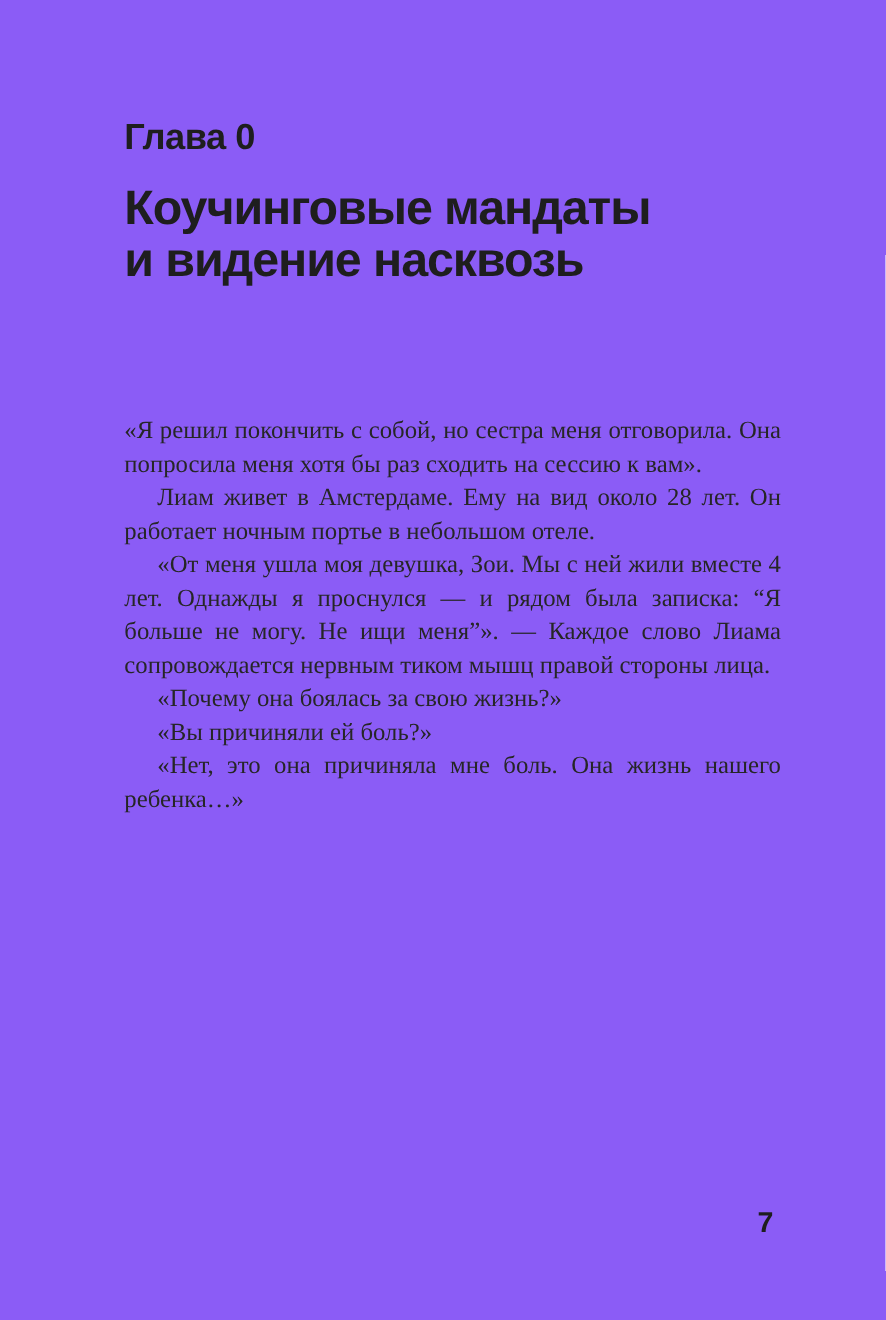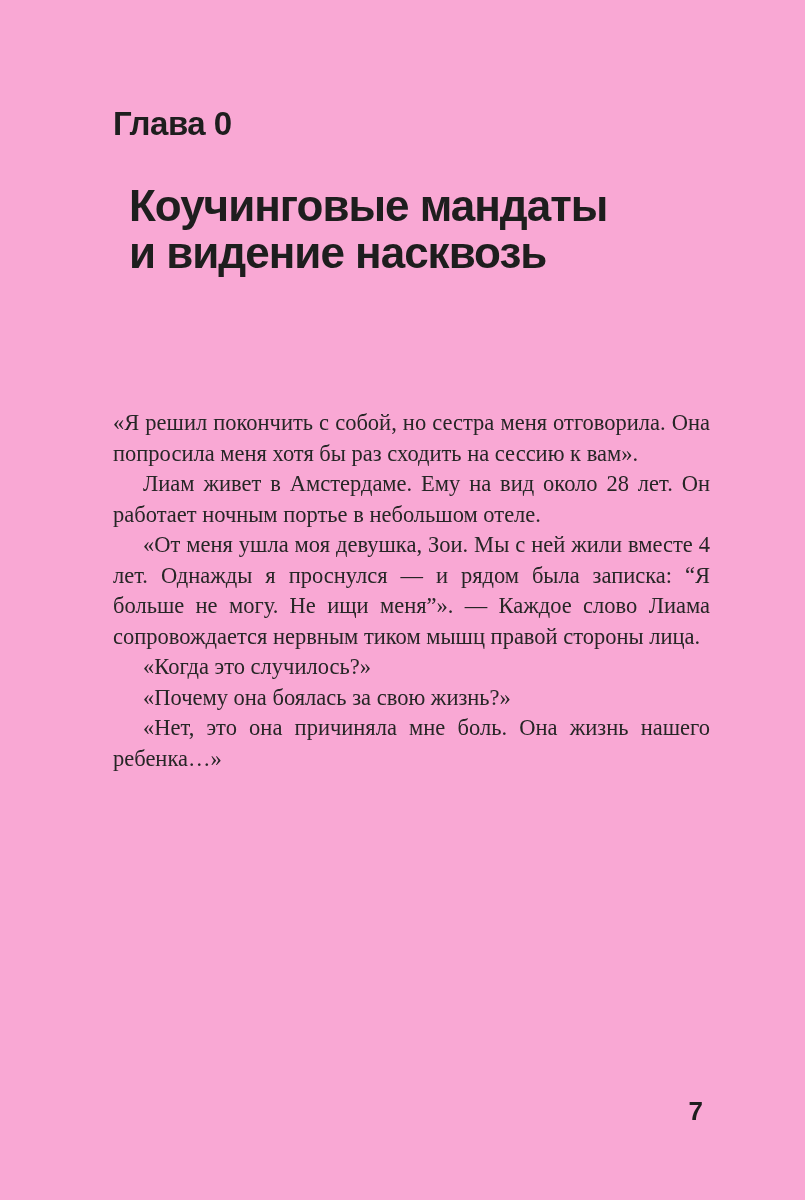--- a/index.html
+++ b/index.html
@@ -4,42 +4,42 @@
 <style>
   html, body {
     margin: 0;
     padding: 0;
     background: #ffffff;
   }
   .page {
     position: relative;
     width: 805px;
     height: 1200px;
-    background: #f9a8d4;
+    background: #8b5cf6;
     overflow: hidden;
     font-family: "Liberation Serif", serif;
   }
   .chapter-label {
     position: absolute;
     left: 113px;
     top: 104px;
     width: 597px;
     font-family: "Liberation Sans", sans-serif;
     font-size: 33px;
     font-weight: 700;
     line-height: 40px;
     letter-spacing: -0.5px;
     color: #1e1e1e;
   }
   .chapter-title {
     position: absolute;
     left: 113px;
     top: 166px;
     width: 620px;
-    margin: 16px;
+    margin: 0;
     font-family: "Liberation Sans", sans-serif;
     font-size: 44px;
     font-weight: 700;
     line-height: 47px;
     letter-spacing: -1px;
     color: #1e1e1e;
   }
   .body-text {
     position: absolute;
     left: 113px;
@@ -50,21 +50,20 @@
     color: #262626;
     text-align: justify;
   }
   .body-text p {
     margin: 0;
     padding: 0;
     text-indent: 30px;
   }
   .body-text p.no-indent {
     text-indent: 0;
-    margin-top: 32px;
   }
   .page-footer {
     position: absolute;
     left: 113px;
     top: 1096px;
     width: 590px;
     text-align: right;
   }
   .page-number {
     display: inline-block;
@@ -80,22 +79,22 @@
 <div class="page">
 
   <div class="chapter-label">Глава 0</div>
 
   <h1 class="chapter-title"><span>Коучинговые мандаты</span><br><span>и видение насквозь</span></h1>
 
   <div class="body-text" id="paragraphs">
       <p class="no-indent">«Я решил покончить с собой, но сестра меня отгово­рила. Она попросила меня хотя бы раз сходить на сес­сию к вам».</p>
       <p>Лиам живет в Амстердаме. Ему на вид около 28 лет. Он работает ночным портье в небольшом отеле.</p>
       <p>«От меня ушла моя девушка, Зои. Мы с ней жили вме­сте 4 лет. Однажды я проснулся — и рядом была записка: “Я больше не могу. Не ищи меня”». — Каждое слово Лиама сопровождается нервным тиком мышц правой стороны лица.</p>
-      <p>«Когда это случилось?»</p>
       <p>«Почему она боялась за свою жизнь?»</p>
+      <p>«Вы причиняли ей боль?»</p>
       <p>«Нет, это она причиняла мне боль. Она жизнь нашего ребенка…»</p>
     </div>
 
   <div class="page-footer">
     <span class="page-number">7</span>
   </div>
 
 </div>
 
 </body></html>

